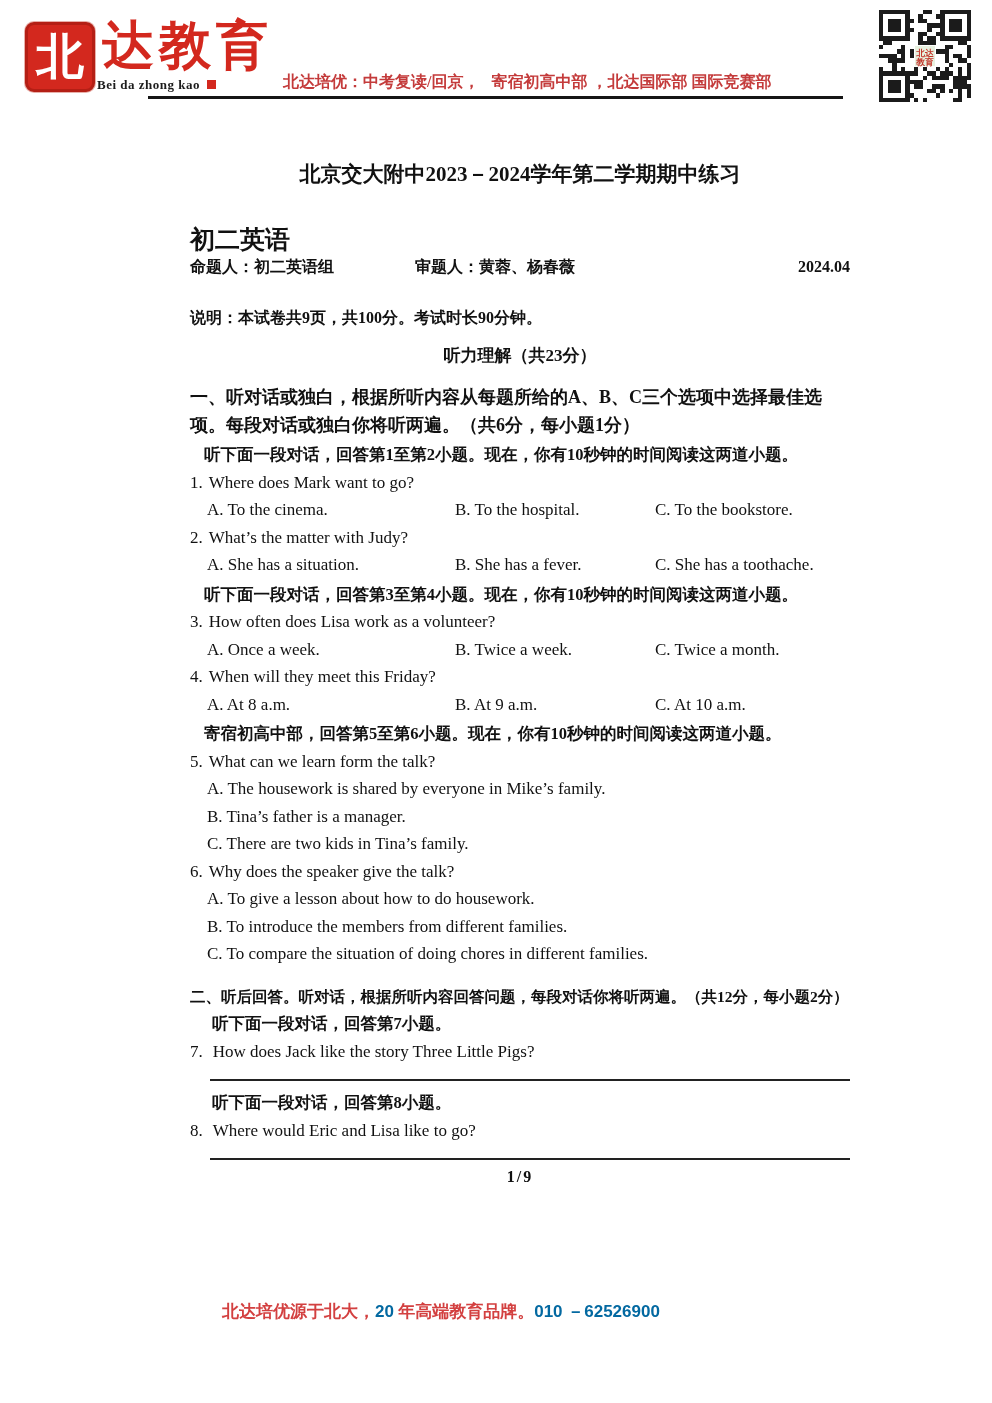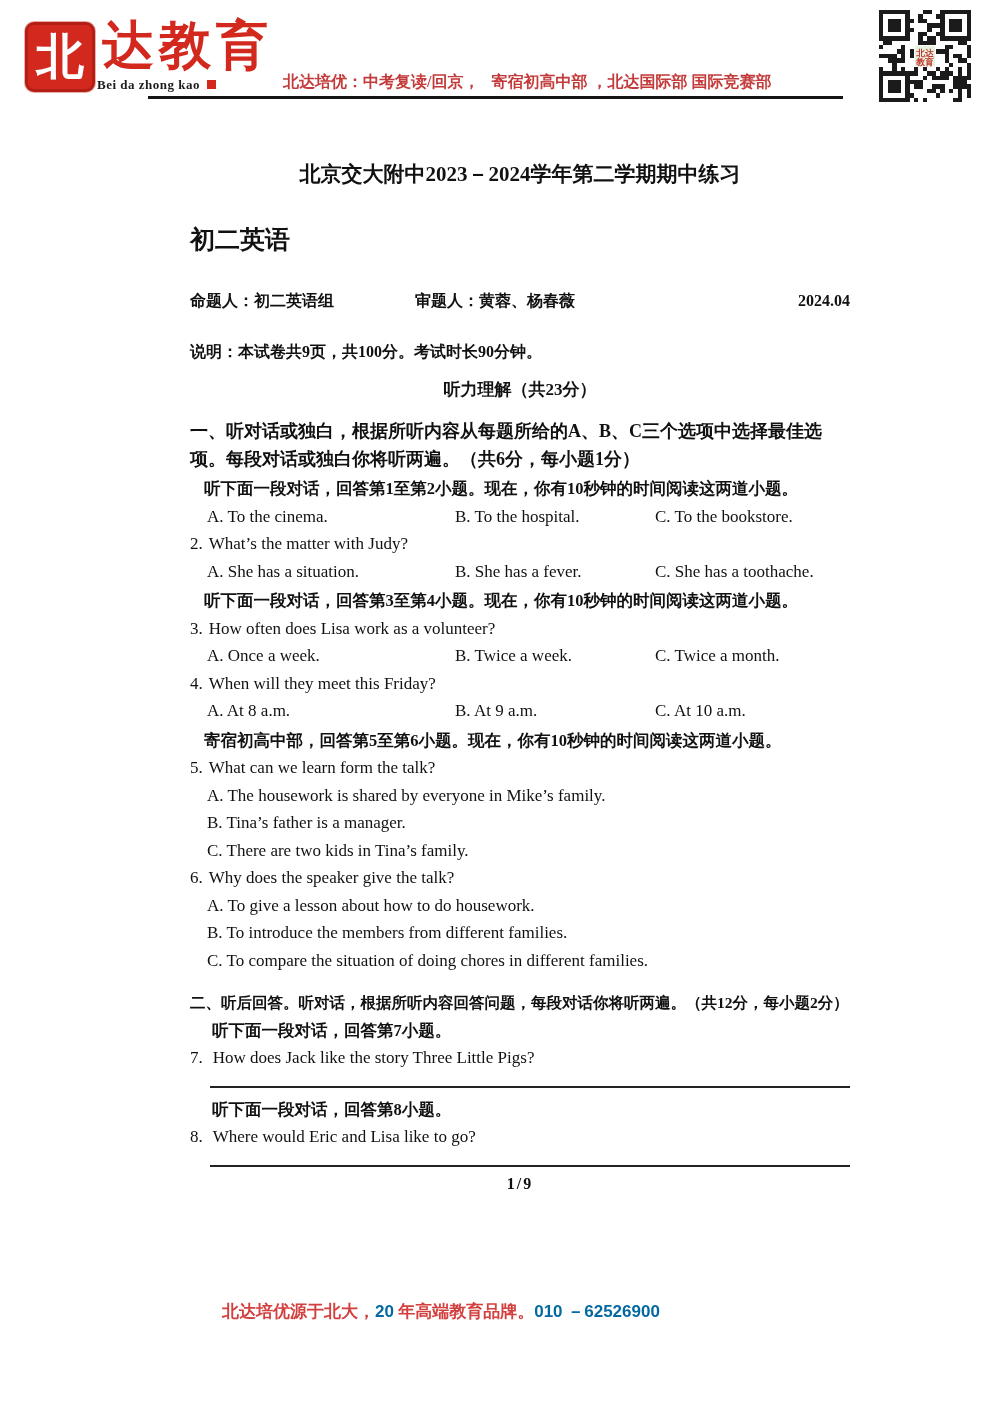--- a/index.html
+++ b/index.html
@@ -34,21 +34,21 @@
   .tagline{
     position:absolute;left:283px;top:72px;
     font-size:16px;font-weight:bold;color:#c43b3b;white-space:pre;
   }
   .header-rule{position:absolute;left:148px;top:96px;width:695px;height:3px;background:#151515;}
   .qr{position:absolute;left:878px;top:10px;width:94px;height:92px;}
   
   .content{position:absolute;left:190px;top:160px;width:660px;}
   .exam-title{text-align:center;font-size:21px;font-weight:bold;line-height:28px;}
   .exam-subject{font-size:25px;font-weight:bold;line-height:30px;margin-top:37px;}
-  .meta-row{display:flex;margin-top:34px;font-size:16px;font-weight:bold;line-height:24px;}
+  .meta-row{display:flex;font-size:16px;font-weight:bold;line-height:24px;}
   .meta-setter{width:225px;}
   .meta-reviewer{flex:1;}
   .meta-date{text-align:right;}
   .note{margin-top:27px;font-size:16px;font-weight:bold;line-height:24px;}
   .lh-heading{margin-top:14px;text-align:center;font-size:17px;font-weight:bold;line-height:24px;}
   .rubric{margin-top:16px;font-size:18px;font-weight:bold;line-height:27.5px;}
   .rubric2{margin-top:15px;font-size:15.5px;font-weight:bold;line-height:27.5px;}
   .intro{font-size:16.5px;font-weight:bold;line-height:27.5px;text-indent:14px;margin-top:2px;}
   .intro.deep{text-indent:22px;margin-top:0;}
   .q-stem{font-size:17px;line-height:27.5px;}
@@ -315,20 +315,23 @@
     </div>
 
     <div class="note">说明：本试卷共9页，共100分。考试时长90分钟。</div>
 
     <div class="lh-heading">听力理解（共23分）</div>
 
     <div class="rubric">一、听对话或独白，根据所听内容从每题所给的A、B、C三个选项中选择最佳选项。每段对话或独白你将听两遍。（共6分，每小题1分）</div>
 
     <div class="intro">听下面一段对话，回答第1至第2小题。现在，你有10秒钟的时间阅读这两道小题。</div>
 
+    <div class="q-stem">
+      <span class="qnum">1.</span><span>Where does Mark want to go?</span>
+    </div>
     <div class="opts3">
       <span class="o1">A.  To the cinema.</span>
       <span class="o2">B. To the hospital.</span>
       <span class="o3">C. To the bookstore.</span>
     </div>
 
     <div class="q-stem">
       <span class="qnum">2.</span><span>What’s the matter with Judy?</span>
     </div>
     <div class="opts3">

